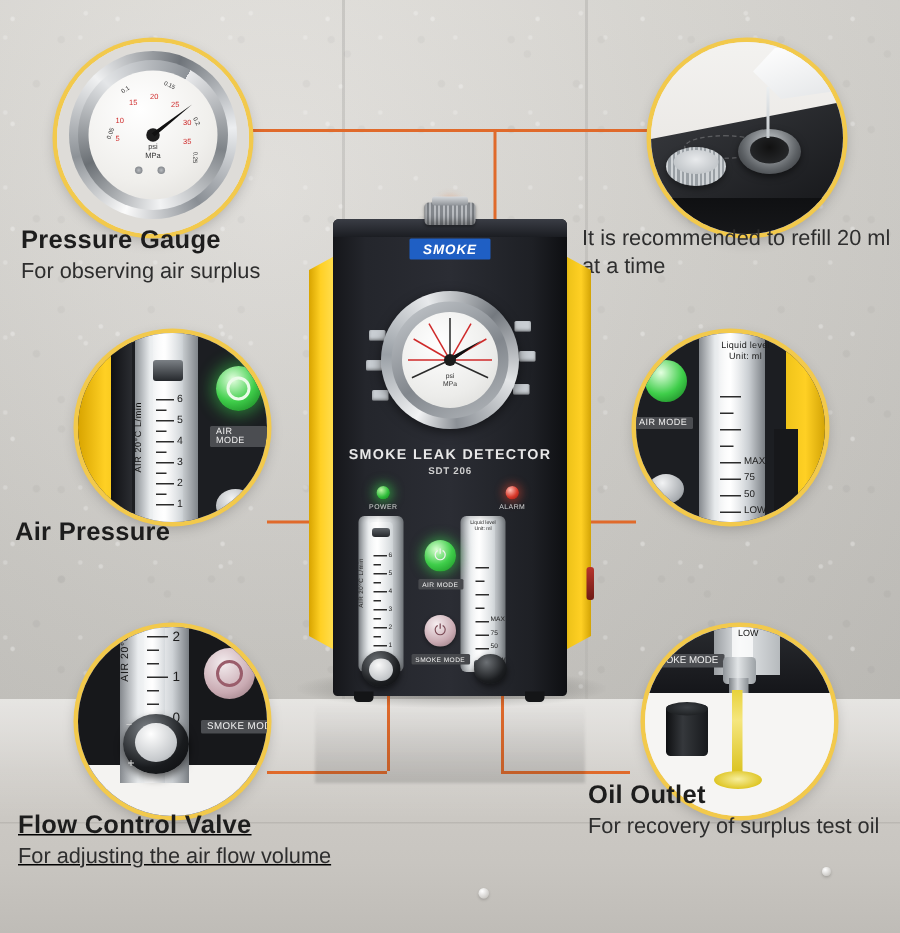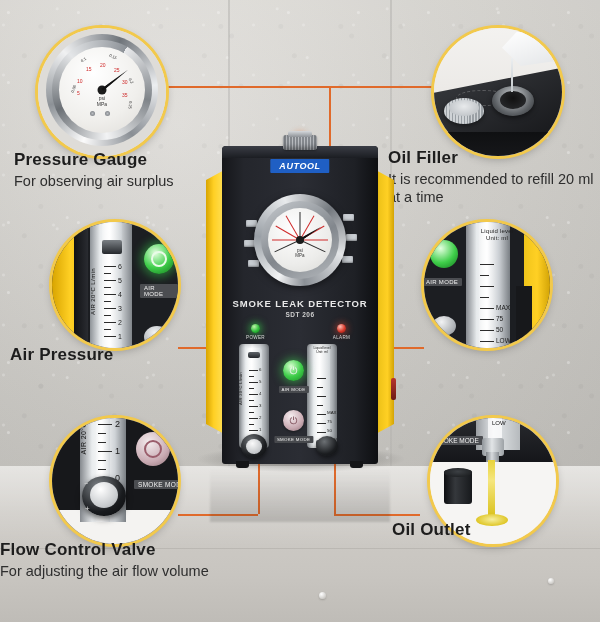--- a/index.html
+++ b/index.html
@@ -331,21 +331,20 @@
 
       <div style="position:absolute;left:10px;top:70px;width:40px;height:26px;border-radius:50%;background:repeating-linear-gradient(90deg,#cfd3d6 0 1.5px,#9aa0a5 1.5px 3px);box-shadow:0 2px 4px rgba(0,0,0,.4);"></div>
       <div style="position:absolute;left:15px;top:72px;width:30px;height:16px;border-radius:50%;background:radial-gradient(ellipse at 50% 40%,#e8eaec,#b4b9bd);"></div>
 
       <div style="position:absolute;left:68px;top:4px;width:52px;height:34px;background:linear-gradient(160deg,#ffffff,#e4e6e8);clip-path:polygon(28% 0,100% 0,100% 86%,36% 100%,0 46%);"></div>
       <div style="position:absolute;left:77px;top:30px;width:2.4px;height:34px;background:linear-gradient(180deg,#eceff1,#c3c8cc);"></div>
     </div>
   </div>
 
   <div class="caption" style="left:388px; top:148px; width:206px;">
-    <div class="cap-title">Oil Filler</div>
     <div class="cap-sub">It is recommended to refill 20 ml at a time</div>
   </div>
 
   <div class="bubble" style="left:52px; top:222px; width:126px; height:126px;">
     <div class="bubble-inner" style="background:#1c1e22;">
       <div style="position:absolute;left:0;top:0;width:30px;height:126px;background:linear-gradient(90deg,#d8a400,#ffd024 60%,#f0c41a);"></div>
       <div style="position:absolute;left:22px;top:0;width:14px;height:126px;background:linear-gradient(90deg,#101114,#2a2c31);"></div>
 
       <div style="position:absolute;left:38px;top:-6px;width:42px;height:138px;background:linear-gradient(90deg,#8e9398 0%,#e9ecee 24%,#fdfdfd 46%,#d2d6d9 72%,#80858a 100%);"></div>
       <div style="position:absolute;left:50px;top:-6px;width:20px;height:138px;background:linear-gradient(90deg,rgba(255,255,255,.18),rgba(255,255,255,.85) 40%,rgba(205,210,214,.6));"></div>
@@ -439,21 +438,21 @@
       <div style="position:absolute;left:38px;top:64px;width:28px;height:26px;border-radius:50%;background:radial-gradient(circle at 38% 28%,#ffffff,#c7cacd 68%,#9a9ea1);"></div>
       <div style="position:absolute;left:32px;top:62px;font-size:7px;color:#d8d8d8;">−</div>
       <div style="position:absolute;left:33px;top:86px;font-size:8px;color:#d8d8d8;">+</div>
 
       <div style="position:absolute;left:84px;top:14px;width:34px;height:34px;border-radius:50%;background:radial-gradient(circle at 38% 30%,#f3ecee,#c9aab2 62%,#8e7178);"></div>
       <div style="position:absolute;left:92px;top:22px;width:18px;height:18px;border-radius:50%;border:2px solid #9a5d6b;"></div>
       <div style="position:absolute;left:82px;top:62px;background:#4b4d51;color:#f0f0f0;font-size:6.5px;padding:1px 4px;border-radius:1px;letter-spacing:.3px;white-space:nowrap;">SMOKE MODE</div>
     </div>
   </div>
 
-  <div class="caption" style="left:0; top:540px; width:236px;">
+  <div class="caption" style="left:12px; top:540px; width:236px;text-decoration:underline;">
     <div class="cap-title">Flow Control Valve</div>
     <div class="cap-sub">For adjusting the air flow volume</div>
   </div>
 
   <div class="bubble" style="left:430px; top:418px; width:126px; height:126px;">
     <div class="bubble-inner" style="background:#f6f5f3;">
       <div style="position:absolute;left:-8px;top:-4px;width:146px;height:48px;background:linear-gradient(180deg,#2a2c30,#15161a);"></div>
       <div style="position:absolute;left:46px;top:-6px;width:44px;height:38px;background:linear-gradient(90deg,#9a9ea2,#e6e9eb 40%,#b6babd);"></div>
       <div style="position:absolute;left:58px;top:-6px;width:14px;height:30px;background:rgba(255,255,255,.75);"></div>
       <div style="position:absolute;left:62px;top:2px;font-size:6px;color:#111;">LOW</div>
@@ -465,34 +464,35 @@
       <div style="position:absolute;left:58px;top:42px;width:7px;height:58px;background:linear-gradient(180deg,#e8d23a,#f5e67e 35%,#d9c019);"></div>
       <div style="position:absolute;left:46px;top:96px;width:32px;height:12px;border-radius:50%;background:radial-gradient(ellipse at 50% 45%,#f7ef9e,#dfc626 70%,rgba(223,198,38,0));"></div>
 
       <div style="position:absolute;left:14px;top:52px;width:28px;height:34px;border-radius:3px;background:linear-gradient(90deg,#0e0f11,#35383c 40%,#17191c);"></div>
       <div style="position:absolute;left:14px;top:50px;width:28px;height:9px;border-radius:50%;background:radial-gradient(ellipse at 50% 40%,#3c4044,#141618);"></div>
     </div>
   </div>
 
   <div class="caption" style="left:392px; top:520px; width:206px;">
     <div class="cap-title">Oil Outlet</div>
+    <div class="cap-sub">For recovery of surplus test oil</div>
   </div>
 
   <div class="device">
     <div class="dev-shadow"></div>
 
     <div class="side-yellow-l"></div>
     <div class="side-yellow-r"></div>
     <div class="body-black"></div>
     <div class="top-face"></div>
 
     <div class="port-top"></div>
     <div class="port-top-cap"></div>
 
-    <div class="brand">AUTOOL</div>
+    <div class="brand">SMOKE</div>
 
     <div class="gauge-tabs">
       <div class="gtab" style="left:4px;  top:26px;"></div>
       <div class="gtab" style="left:2px;  top:46px;"></div>
       <div class="gtab" style="left:6px;  top:66px;"></div>
       <div class="gtab" style="right:4px; top:20px;"></div>
       <div class="gtab" style="right:1px; top:40px;"></div>
       <div class="gtab" style="right:5px; top:62px;"></div>
     </div>
 

